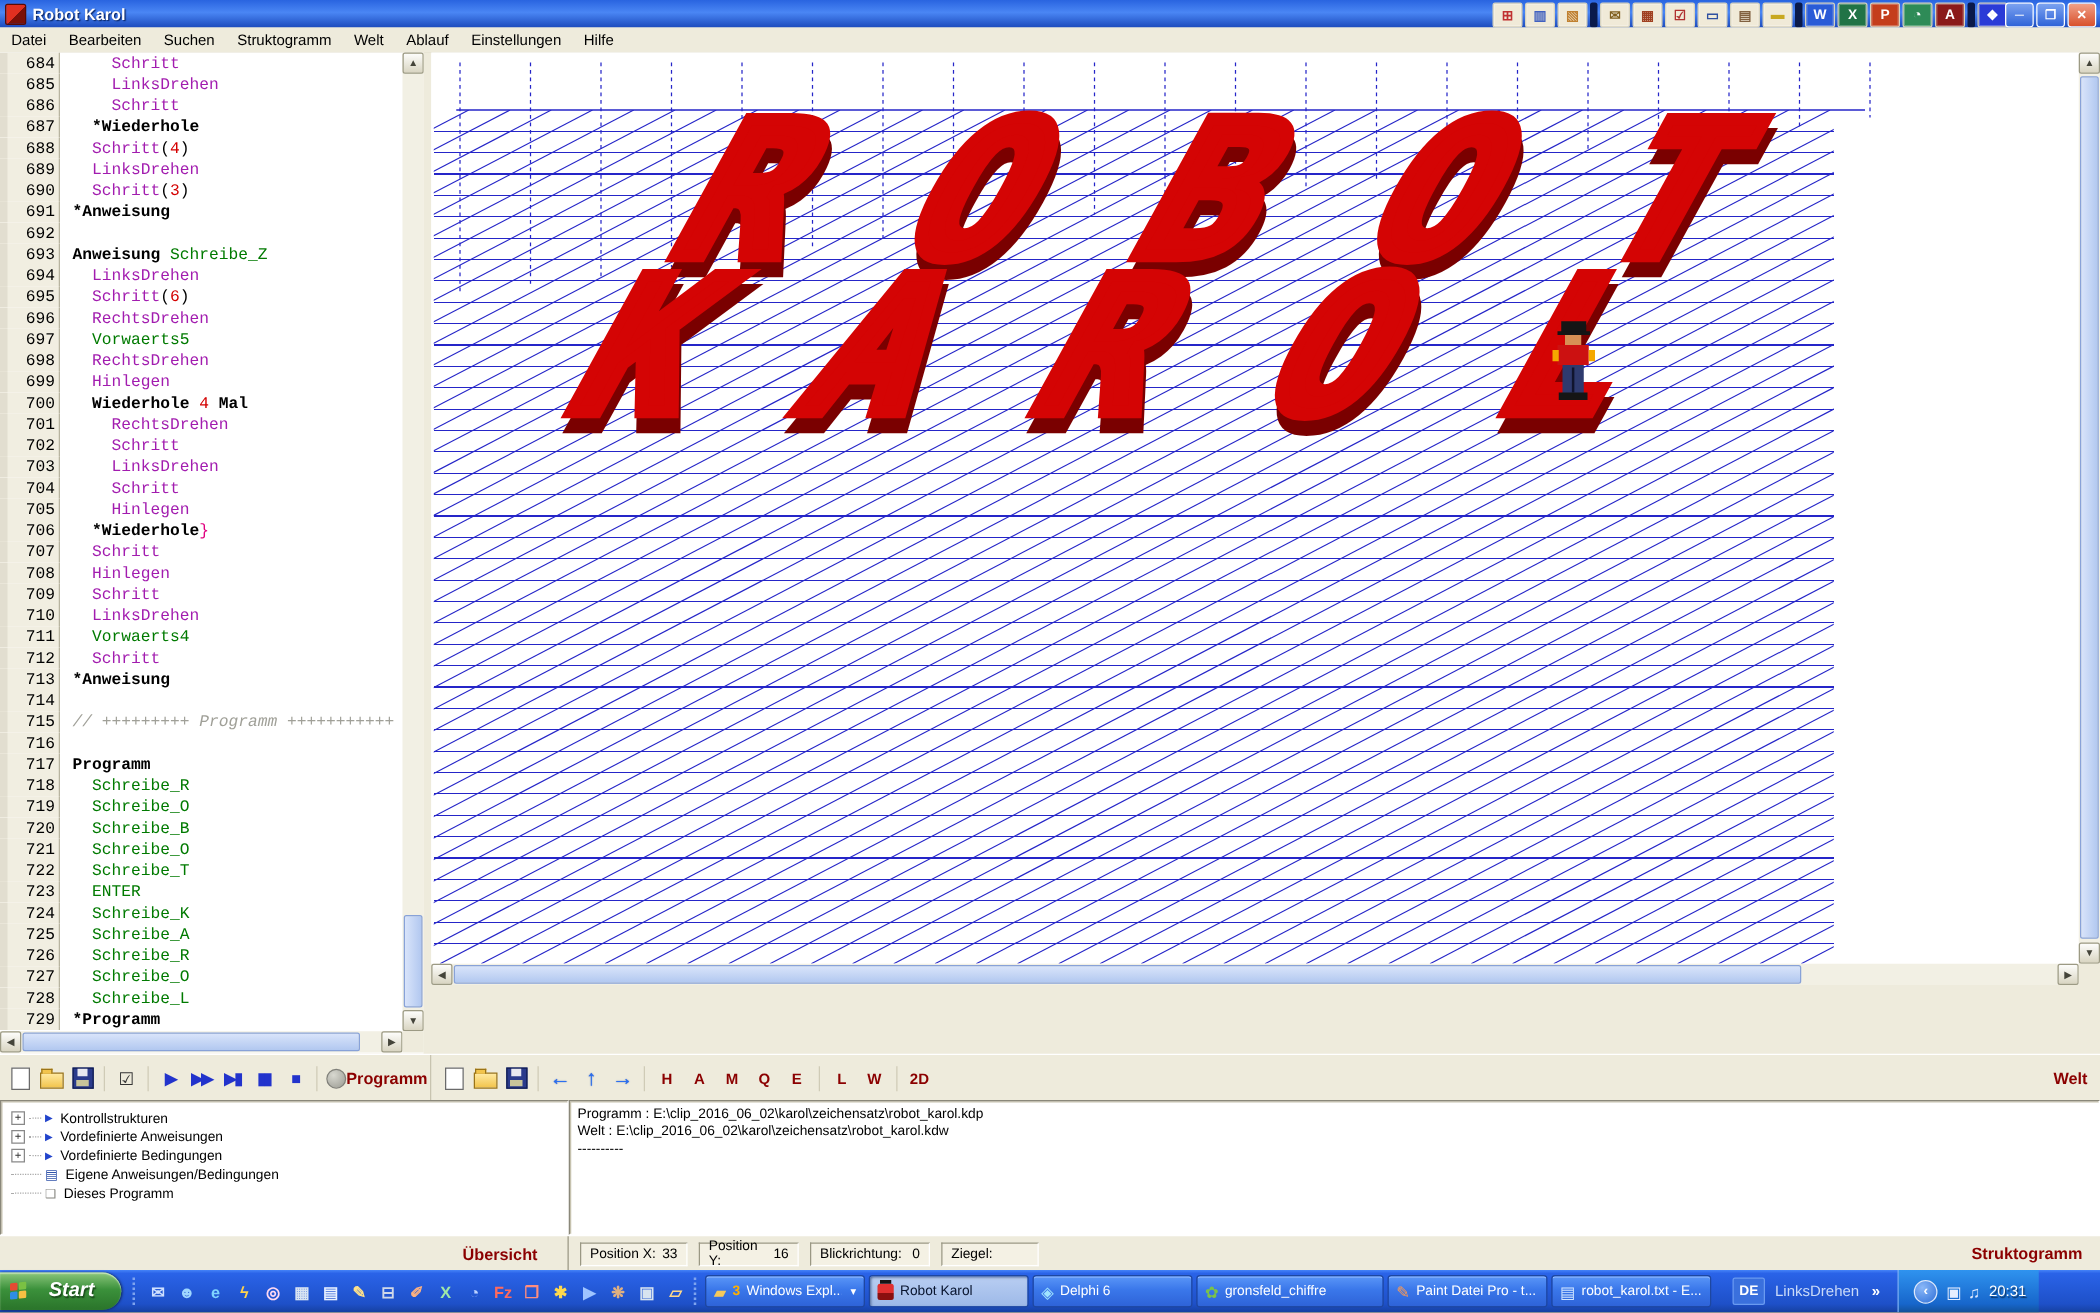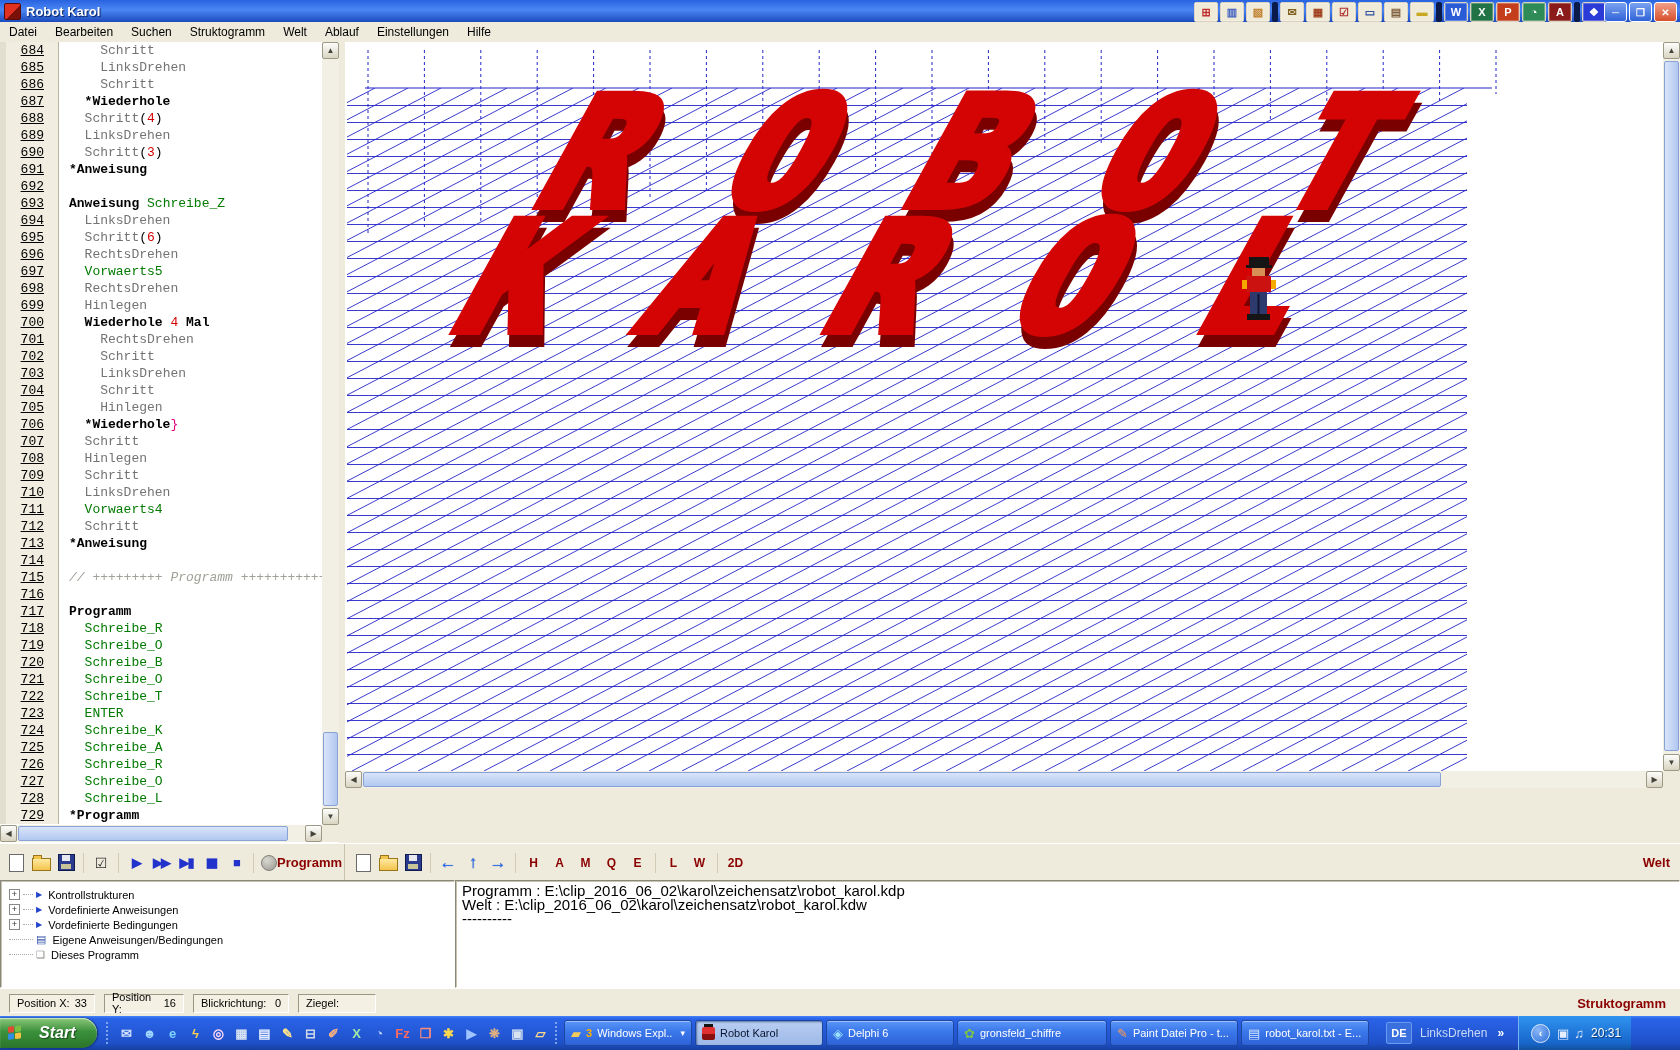--- a/index.html
+++ b/index.html
@@ -22,24 +22,24 @@
   .wbtn.close{background:linear-gradient(#f0a088,#d8502c);}
   
   #menubar{position:absolute;left:0;top:22px;width:1680px;height:20px;background:#eeebdc;
     display:flex;align-items:center;border-bottom:1px solid #d8d4c0;}
   .mitem{font-size:12px;color:#000;padding:2px 9px;}
   
   #editor{position:absolute;left:0;top:42px;width:339px;height:801px;background:#fff;}
   #code-wrap{position:absolute;left:0;top:0;width:322px;height:783px;overflow:hidden;
     font-family:"Liberation Mono",monospace;font-size:13px;line-height:17px;white-space:pre;}
   .cl{display:flex;height:17px;}
-  .ln{flex:0 0 44px;background:#f1eee1;color:#000;text-align:right;padding-right:14px;
-      border-right:1px solid #b8b4a0;box-shadow:inset 6px 0 0 #e2ded0;text-decoration:underline;}
+  .ln{flex:0 0 44px;background:#f1eee1;color:#000;text-align:right;padding-right:3px;
+      border-right:1px solid #b8b4a0;box-shadow:inset 6px 0 0 #e2ded0;}
   .ct{padding-left:10px;}
-  .tk-c{color:#737373;} .tk-g{color:#007a00;} .tk-k{color:#000;font-weight:bold;}
+  .tk-c{color:#a21caf;} .tk-g{color:#007a00;} .tk-k{color:#000;font-weight:bold;}
   .tk-n{color:#d40000;} .tk-p{color:#000;} .tk-m{color:#e0007f;}
   .tk-x{color:#a0a098;font-style:italic;}
   
   .sb{position:absolute;background:#f2f0e4;}
   .sbtn{position:absolute;width:17px;height:17px;background:linear-gradient(#fdfdfb,#d9d5c2);
     border:1px solid #9c9a84;border-radius:2px;color:#44443a;font-size:8px;
     display:flex;align-items:center;justify-content:center;box-sizing:border-box;}
   .sthumb{position:absolute;background:linear-gradient(90deg,#d9e4fa,#b2c8f0);
     border:1px solid #88a2d8;border-radius:2px;box-sizing:border-box;}
   .sthumb.h{background:linear-gradient(#d9e4fa,#b2c8f0);}
@@ -78,21 +78,21 @@
   #treepanel{position:absolute;left:0;top:880px;width:455px;height:108px;background:#fff;box-sizing:border-box;padding-top:6px;}
   .trow{display:flex;align-items:center;height:15px;font-size:11px;color:#000;padding-left:8px;}
   .plus{width:11px;height:11px;border:1px solid #888;background:#fff;font-size:9px;line-height:9px;
     text-align:center;box-sizing:border-box;margin-right:3px;color:#333;}
   .dots{width:10px;border-top:1px dotted #aaa;margin-right:3px;}
   .dots.w24{width:24px;}
   .tri{color:#2244cc;font-size:8px;margin-right:6px;}
   .doci{color:#3355aa;font-size:11px;margin-right:6px;}
   .cubei{color:#8a8a84;font-size:10px;margin-right:6px;}
   #infopanel{position:absolute;left:455px;top:880px;width:1225px;height:108px;background:#fff;
-    box-sizing:border-box;padding:3px 6px;font-size:15px;line-height:14px;color:#000;}
+    box-sizing:border-box;padding:3px 6px;font-size:11px;line-height:14px;color:#000;}
   
   #statusbar{position:absolute;left:0;top:988px;width:1680px;height:28px;background:#eeebdc;
     border-top:1px solid #fff;display:flex;align-items:center;}
   #status-left{width:455px;text-align:right;padding-right:24px;box-sizing:border-box;
     border-right:1px solid #9a9884;height:100%;display:flex;align-items:center;justify-content:flex-end;}
   .statlabel{color:#8b0000;font-weight:bold;font-size:13px;}
   .sfield{height:19px;background:#f4f1e4;border:1px solid;border-color:#9a9884 #fff #fff #9a9884;
     display:flex;align-items:center;justify-content:space-between;font-size:11px;color:#000;
     padding:0 7px;box-sizing:border-box;margin-left:9px;}
   #status-right{margin-left:auto;padding-right:14px;}
@@ -481,20 +481,23 @@
       </div>
     </div>
 
   <div id="infopanel" class="sunken">
       <div>Programm : E:\clip_2016_06_02\karol\zeichensatz\robot_karol.kdp</div>
       <div>Welt : E:\clip_2016_06_02\karol\zeichensatz\robot_karol.kdw</div>
       <div>----------</div>
     </div>
 
   <div id="statusbar">
+    <div id="status-left">
+      <span class="statlabel">Übersicht</span>
+    </div>
     <div id="status-fields" style="display:flex;align-items:center;">
         <div class="sfield" style="width:86px;">
           <span>Position X:</span>
           <span>33</span>
         </div>
         <div class="sfield" style="width:80px;justify-content:space-between;">
           <span>Position Y:</span>
           <span>16</span>
         </div>
         <div class="sfield" style="width:96px;text-align:center;">

